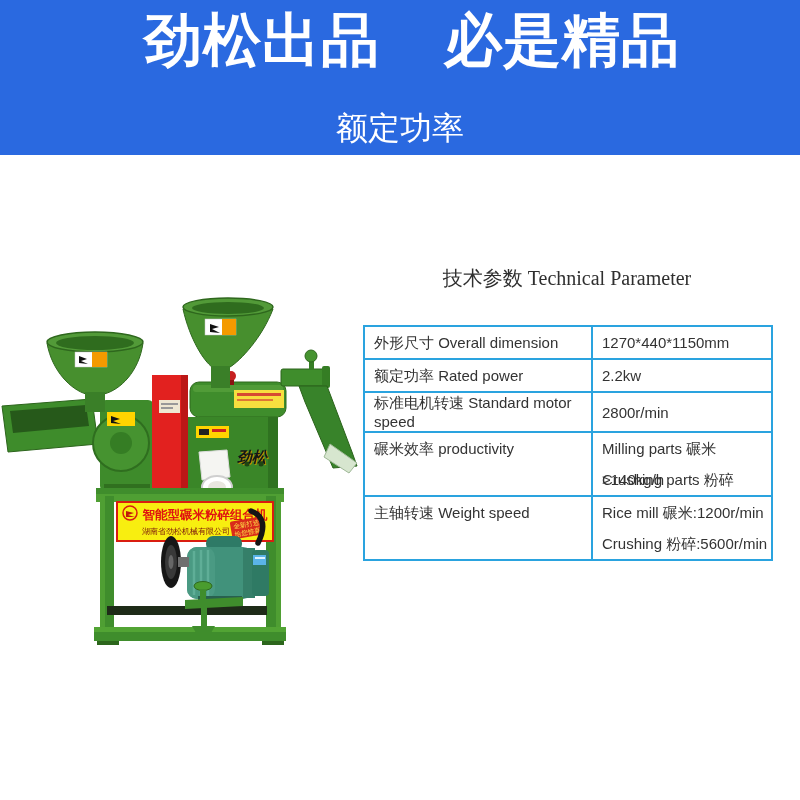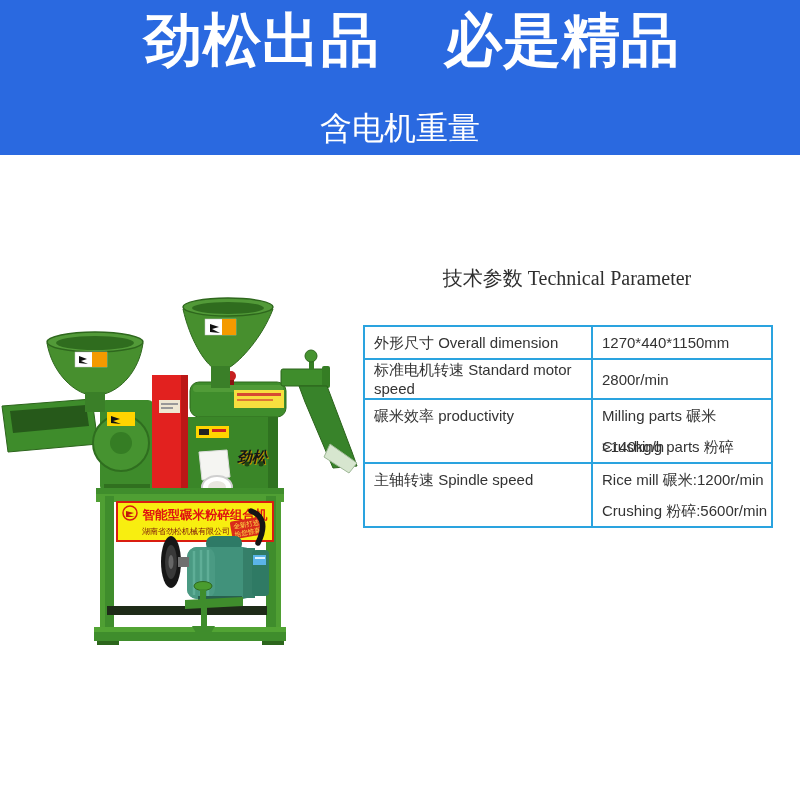--- a/index.html
+++ b/index.html
@@ -32,48 +32,52 @@
   
   .product-image{position:absolute;left:0;top:230px;width:360px;height:470px;}
 </style>
 </head>
 <body>
 
 <div class="page">
 
   <div class="header">
     <div class="header-title"><span>劲松出品</span><span class="gap"></span><span>必是精品</span></div>
-    <div class="header-subtitle">含电机重量</div>
+    <div class="header-subtitle">额定功率</div>
   </div>
 
   <div class="section-title">技术参数 Technical Parameter</div>
 
   <table class="spec-table">
     <colgroup>
         <col class="c1">
         <col class="c2">
       </colgroup>
     <tbody>
       <tr class="single">
         <td>外形尺寸 Overall dimension</td>
         <td>1270*440*1150mm</td>
       </tr>
       <tr class="single">
+        <td>额定功率 Rated power</td>
+        <td>2.2kw</td>
+      </tr>
+      <tr class="single">
         <td>标准电机转速 Standard motor speed</td>
         <td>2800r/min</td>
       </tr>
       <tr class="double">
         <td class="lab">碾米效率 productivity</td>
         <td>
             <span class="line">Milling parts 碾米&gt;140kg/h</span>
             <span class="line">Crushing parts 粉碎&gt;250kg/h</span>
           </td>
       </tr>
       <tr class="double">
-        <td class="lab">主轴转速 Spindle speed</td>
+        <td class="lab">主轴转速 Weight speed</td>
         <td>
             <span class="line">Rice mill 碾米:1200r/min</span>
             <span class="line">Crushing  粉碎:5600r/min</span>
           </td>
       </tr>
     </tbody>
   </table>
 
   <svg class="product-image" viewBox="0 0 360 470" xmlns="http://www.w3.org/2000/svg">
 

